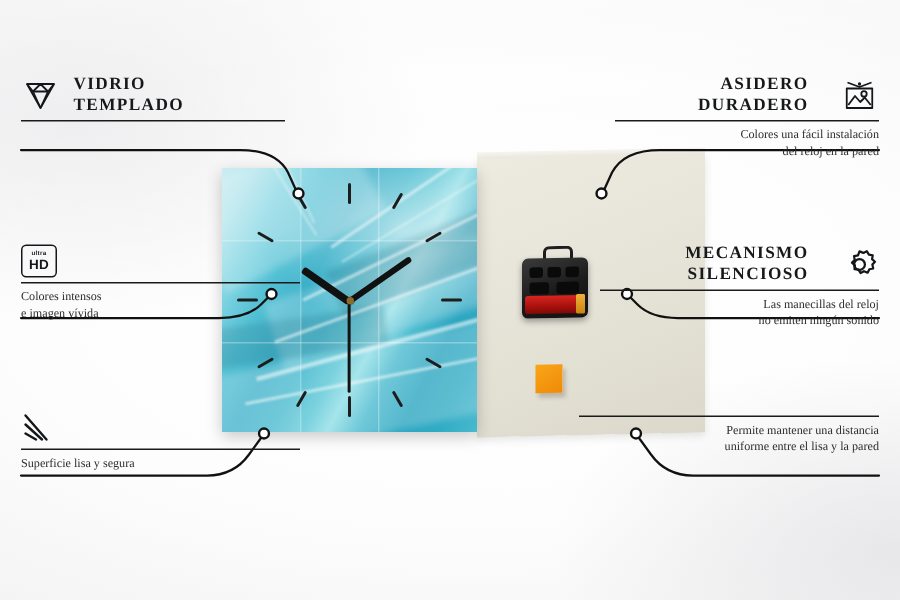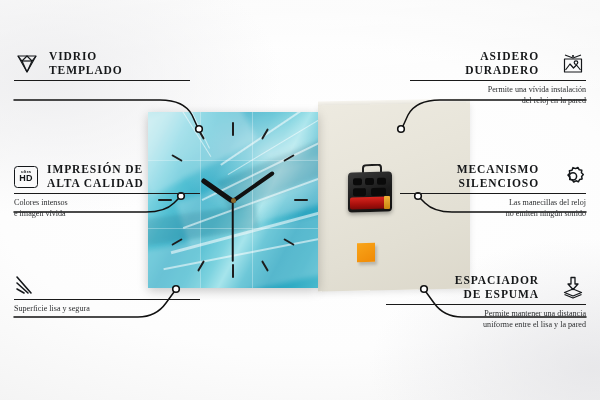--- a/index.html
+++ b/index.html
@@ -226,22 +226,20 @@
   </div>
 
   <div class="feature f-left" style="left:14px;top:163px;width:186px;">
     <div class="head">
       <span class="ico">
         <span class="hdbox">
           <span class="u">ultra</span>
           <span class="h">HD</span>
         </span>
       </span>
-      <span class="title">IMPRESIÓN DE
-ALTA CALIDAD</span>
     </div>
     <div class="rule"></div>
     <div class="desc">Colores intensos
 e imagen vívida</div>
   </div>
 
   <div class="feature f-left" style="left:14px;top:274px;width:186px;">
     <div class="head">
       <span class="ico">
         <svg width="26" height="22" viewBox="0 0 26 22">
@@ -267,21 +265,21 @@
             <path d="M5,2 L13,5 L21,2"></path>
             <circle cx="13" cy="3" r="1.1" fill="#14171a" stroke="none"></circle>
             <rect x="4.5" y="6" width="17" height="13"></rect>
             <path d="M5.5,17 L10,11 L13.5,15 L16.5,12 L20.5,17"></path>
             <circle cx="16" cy="9.6" r="1.8"></circle>
           </g>
         </svg>
       </span>
     </div>
     <div class="rule"></div>
-    <div class="desc">Permite una vívida instalación
+    <div class="desc">Colores una fácil instalación
 del reloj en la pared</div>
   </div>
 
   <div class="feature f-right" style="left:400px;top:163px;width:186px;">
     <div class="head">
       <span class="title">MECANISMO
 SILENCIOSO</span>
       <span class="ico">
         <svg width="26" height="23" viewBox="0 0 26 23">
           <g fill="none" stroke="#14171a" stroke-width="1.5" stroke-linejoin="round">
@@ -290,31 +288,18 @@
           </g>
         </svg>
       </span>
     </div>
     <div class="rule"></div>
     <div class="desc">Las manecillas del reloj
 no emiten ningún sonido</div>
   </div>
 
   <div class="feature f-right" style="left:386px;top:274px;width:200px;">
-    <div class="head">
-      <span class="title">ESPACIADOR
-DE ESPUMA</span>
-      <span class="ico">
-        <svg width="26" height="24" viewBox="0 0 26 24">
-          <g fill="none" stroke="#14171a" stroke-width="1.3" stroke-linejoin="round">
-            <path d="M11,1.5 L15,1.5 L15,8 L18,8 L13,13.5 L8,8 L11,8 Z"></path>
-            <path d="M13,13 L21.5,16.5 L13,20 L4.5,16.5 Z"></path>
-            <path d="M4.5,18.5 L13,22 L21.5,18.5"></path>
-          </g>
-        </svg>
-      </span>
-    </div>
     <div class="rule"></div>
     <div class="desc">Permite mantener una distancia
 uniforme entre el lisa y la pared</div>
   </div>
 
 </div>
 
 </body></html>

